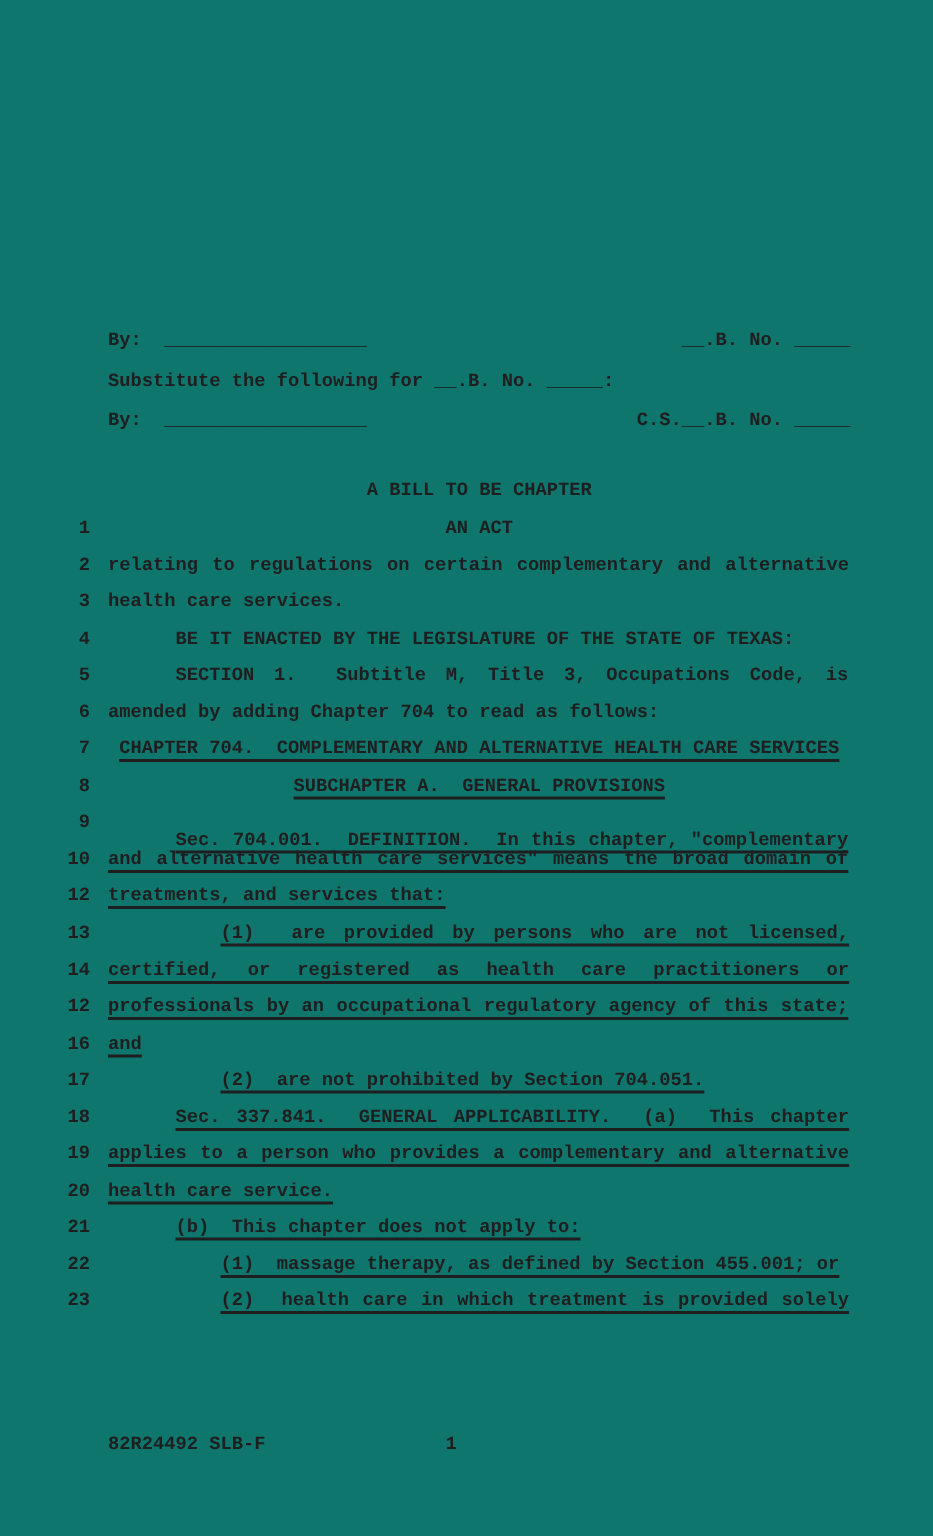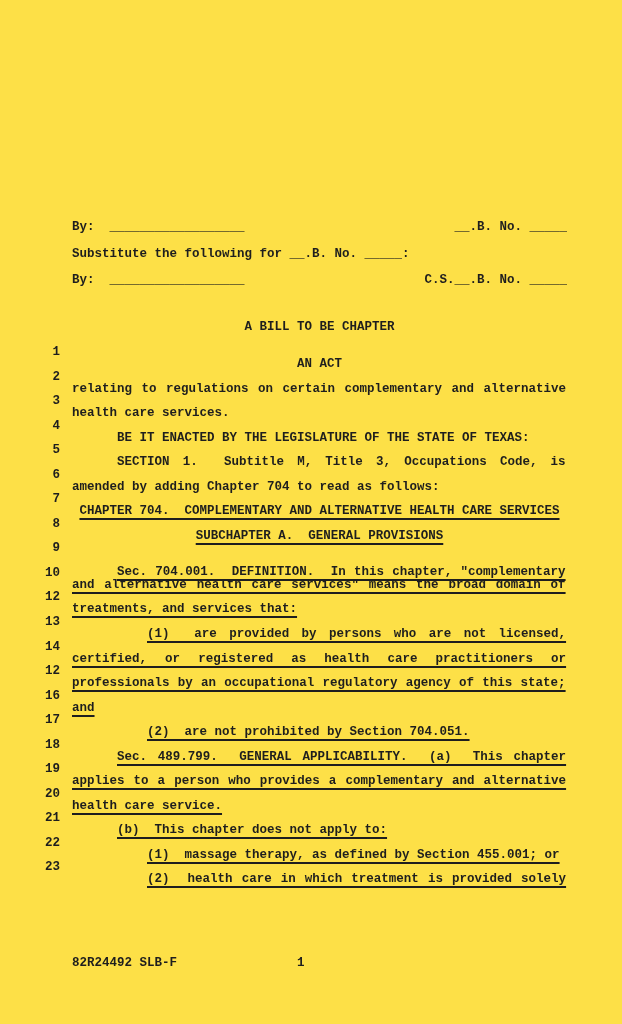--- a/index.html
+++ b/index.html
@@ -4,21 +4,21 @@
 <style>
   html, body {
     margin: 0;
     padding: 0;
     background: #e8e8e8;
   }
   .page {
     position: relative;
     width: 622px;
     height: 1024px;
-    background: #fde047;
+    background: #0f766e;
     font-family: "Liberation Mono", "DejaVu Sans Mono", monospace;
     font-weight: bold;
     font-size: 12.5px;
     color: #1e1e1e;
     overflow: hidden;
   }
   
   .header-form {
     position: absolute;
     left: 72px;
@@ -57,21 +57,21 @@
     position: absolute;
     left: 0;
     top: 0;
     width: 60px;
     text-align: right;
     white-space: pre;
   }
   .txt {
     position: absolute;
     left: 72px;
-    top: 12px;
+    top: 0;
     width: 495px;
     box-sizing: border-box;
     white-space: pre;
   }
   .txt.c { text-align: center; }
   .txt.u {
     text-decoration: underline;
     text-decoration-thickness: 1.6px;
     text-underline-offset: 3.5px;
   }
@@ -168,21 +168,21 @@
       <div class="line">
         <span class="num">16</span>
         <span class="txt u">and</span>
       </div>
       <div class="line">
         <span class="num">17</span>
         <span class="txt u" style="padding-left: 75px;">(2)  are not prohibited by Section 704.051.</span>
       </div>
       <div class="line">
         <span class="num">18</span>
-        <span class="txt j u" style="padding-left: 45px; word-spacing: 3.22222px;">Sec. 489.799.  GENERAL APPLICABILITY.  (a)  This chapter</span>
+        <span class="txt j u" style="padding-left: 45px; word-spacing: 3.22222px;">Sec. 337.841.  GENERAL APPLICABILITY.  (a)  This chapter</span>
       </div>
       <div class="line">
         <span class="num">19</span>
         <span class="txt j u" style="word-spacing: 1.55556px;">applies to a person who provides a complementary and alternative</span>
       </div>
       <div class="line">
         <span class="num">20</span>
         <span class="txt u">health care service.</span>
       </div>
       <div class="line">

